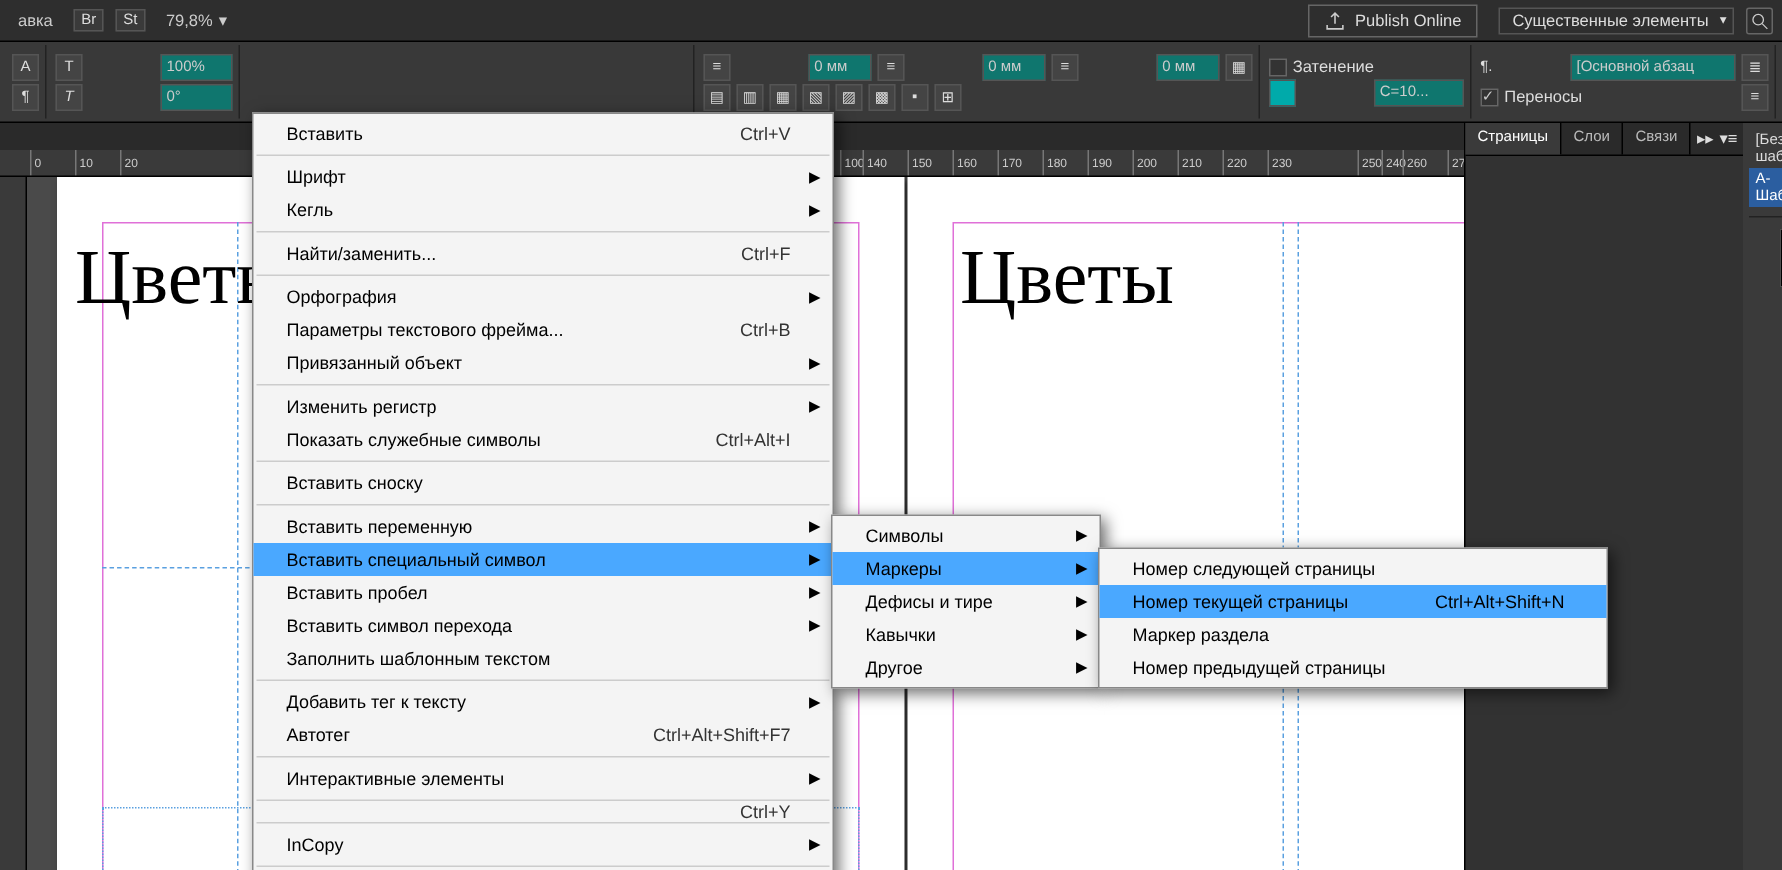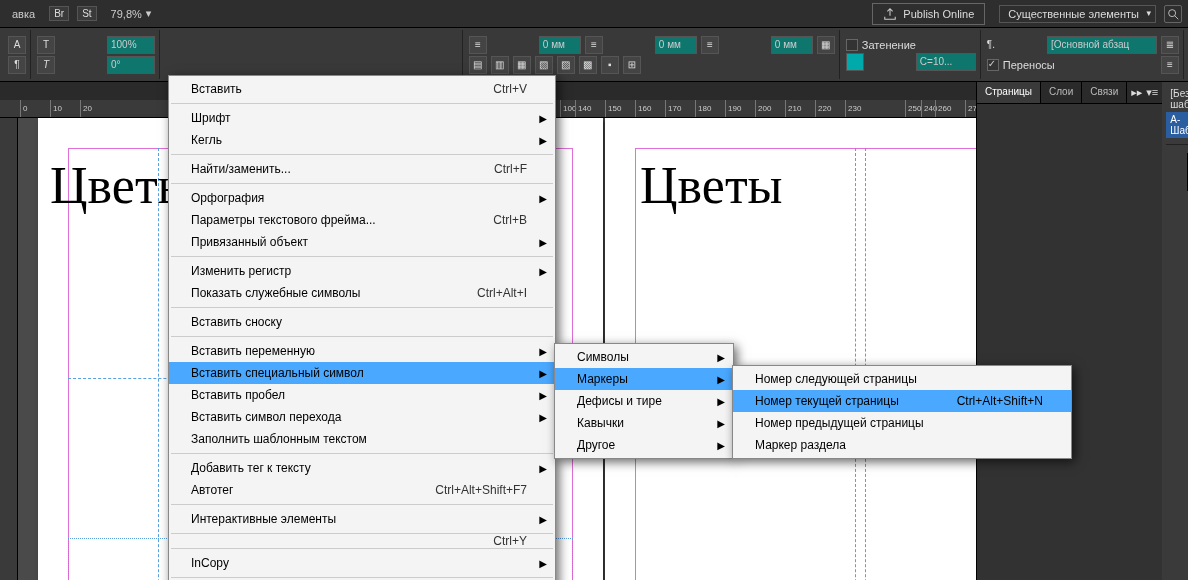--- a/index.html
+++ b/index.html
@@ -355,18 +355,18 @@
   </div>
 <div class="menu sub2" id="sub2">
     <div class="mi">
       <span>Номер следующей страницы</span>
     </div>
     <div class="mi sel">
       <span>Номер текущей страницы</span>
       <span class="sc">Ctrl+Alt+Shift+N</span>
     </div>
     <div class="mi">
+      <span>Маркер раздела</span>
+    </div>
+    <div class="mi">
       <span>Номер предыдущей страницы</span>
     </div>
-    <div class="mi">
-      <span>Маркер раздела</span>
-    </div>
   </div>
 
 </body></html>

